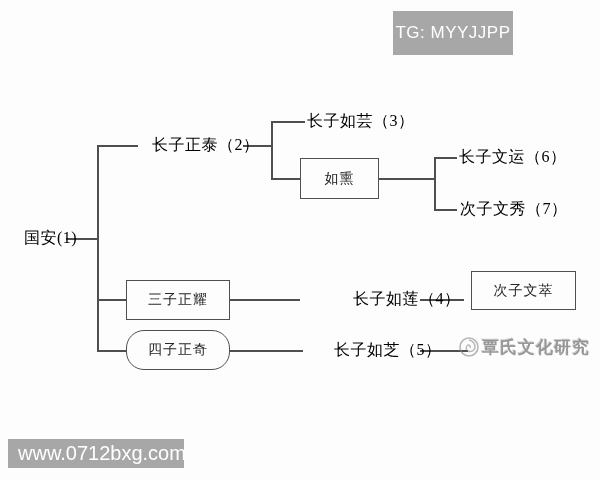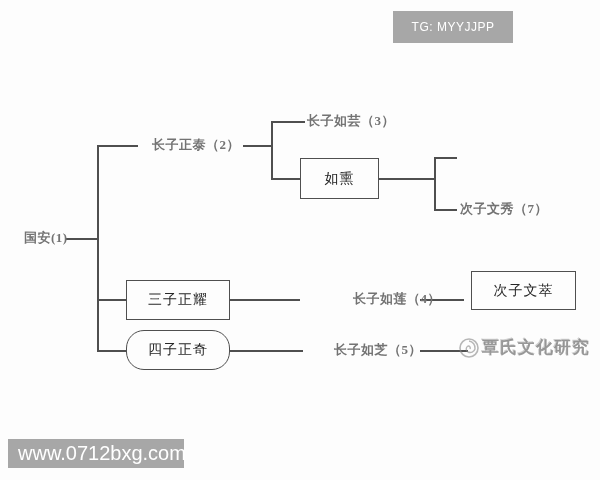--- a/index.html
+++ b/index.html
@@ -4,37 +4,37 @@
 <style>
   html,body{margin:0;padding:0;background:#ffffff;}
   .stage{
     position:relative;width:600px;height:480px;background:#fdfdfd;overflow:hidden;
     font-family:"Liberation Serif","DejaVu Serif",serif;color:#262626;
   }
   .hline,.vline{position:absolute;background:#4f4f4f;}
   .hline{height:1.5px;}
   .vline{width:1.5px;}
   .node-label{
-    position:absolute;font-size:13px;line-height:16px;white-space:nowrap;
-    letter-spacing:0.5px;color:#737373;font-weight:bold;
+    position:absolute;font-size:16px;line-height:16px;white-space:nowrap;
+    letter-spacing:0.5px;color:#000000;
   }
   .node-box{
     position:absolute;border:1.5px solid #4f4f4f;background:#fdfdfd;
     display:flex;align-items:center;justify-content:center;
     font-size:14px;letter-spacing:1px;white-space:nowrap;color:#262626;
   }
   .badge{
     position:absolute;background:#a7a7a7;color:#ffffff;
     font-family:"Liberation Sans","DejaVu Sans",sans-serif;
     display:flex;align-items:center;
   }
-  .badge-top{left:393px;top:11px;width:120px;height:32px;font-size:12px;justify-content:center;letter-spacing:0.5px;}
+  .badge-top{left:393px;top:11px;width:120px;height:44px;font-size:17px;justify-content:center;letter-spacing:0.5px;}
   .badge-bottom{left:8px;top:439px;width:176px;height:29px;font-size:20px;padding-left:10px;box-sizing:border-box;font-weight:300;}
   .watermark{
-    position:absolute;left:458px;top:336px;display:flex;align-items:center;gap:2px;
+    position:absolute;left:458px;top:336px;display:flex;gap:2px;
     color:rgba(135,135,135,0.85);font-weight:bold;font-size:17px;letter-spacing:1px;
     white-space:nowrap;text-shadow:1px 1px 0 rgba(255,255,255,0.9), -1px -1px 0 rgba(120,120,120,0.35);
   }
   .watermark svg{opacity:0.75;}
 </style>
 </head>
 <body>
 
 <div class="stage">
 
@@ -54,20 +54,21 @@
   <div class="hline" style="left:97px;top:299px;width:29px;"></div>
   <div class="hline" style="left:228px;top:299px;width:72px;"></div>
   <div class="hline" style="left:420px;top:299px;width:44px;"></div>
   <div class="hline" style="left:97px;top:350px;width:29px;"></div>
   <div class="hline" style="left:228px;top:350px;width:75px;"></div>
   <div class="hline" style="left:420px;top:350px;width:48px;"></div>
 
   <span class="node-label" style="left:16px;top:230px;margin-left:8px;">国安(1)</span>
   <span class="node-label" style="left:152px;top:137px;">长子正泰（2）</span>
   <span class="node-label" style="left:307px;top:113px;">长子如芸（3）</span>
+  <span class="node-label" style="left:459px;top:149px;">长子文运（6）</span>
   <span class="node-label" style="left:460px;top:201px;">次子文秀（7）</span>
   <span class="node-label" style="left:308px;top:291px;margin-left:45px;">长子如莲（4）</span>
   <span class="node-label" style="left:310px;top:342px;margin-left:24px;">长子如芝（5）</span>
 
   <div class="node-box" style="left:126px;top:280px;width:102px;height:38px;">三子正耀</div>
   <div class="node-box" style="left:300px;top:158px;width:77px;height:39px;">如熏</div>
   <div class="node-box" style="left:126px;top:330px;width:102px;height:38px;border-radius:18px;">四子正奇</div>
   <div class="node-box" style="left:471px;top:271px;width:103px;height:37px;">次子文萃</div>
 
   <div class="watermark">

